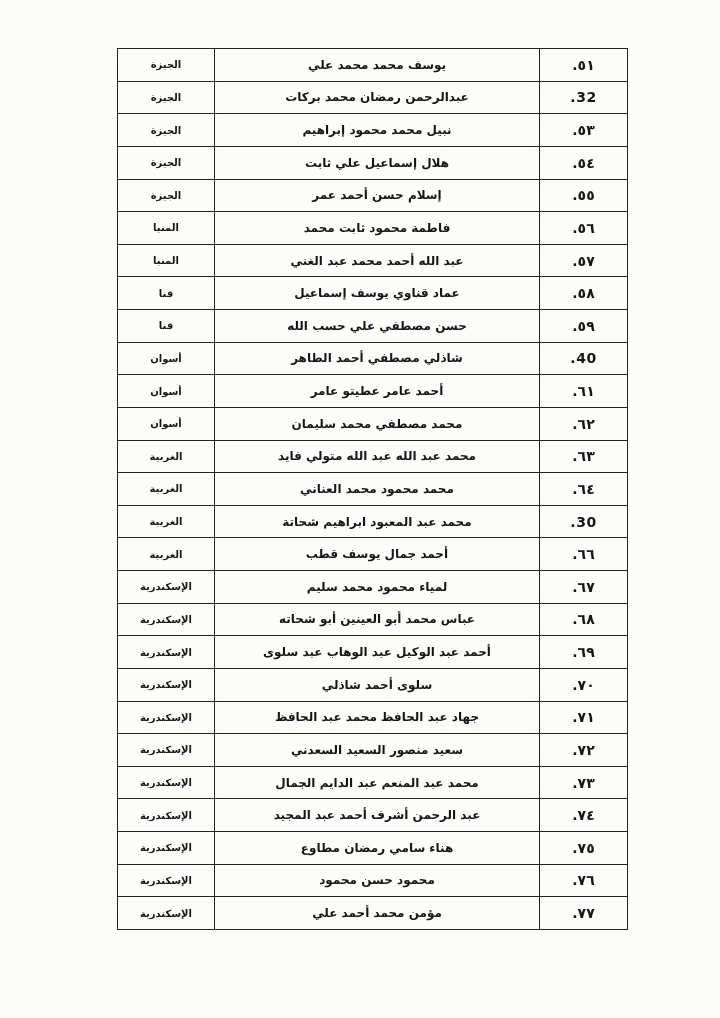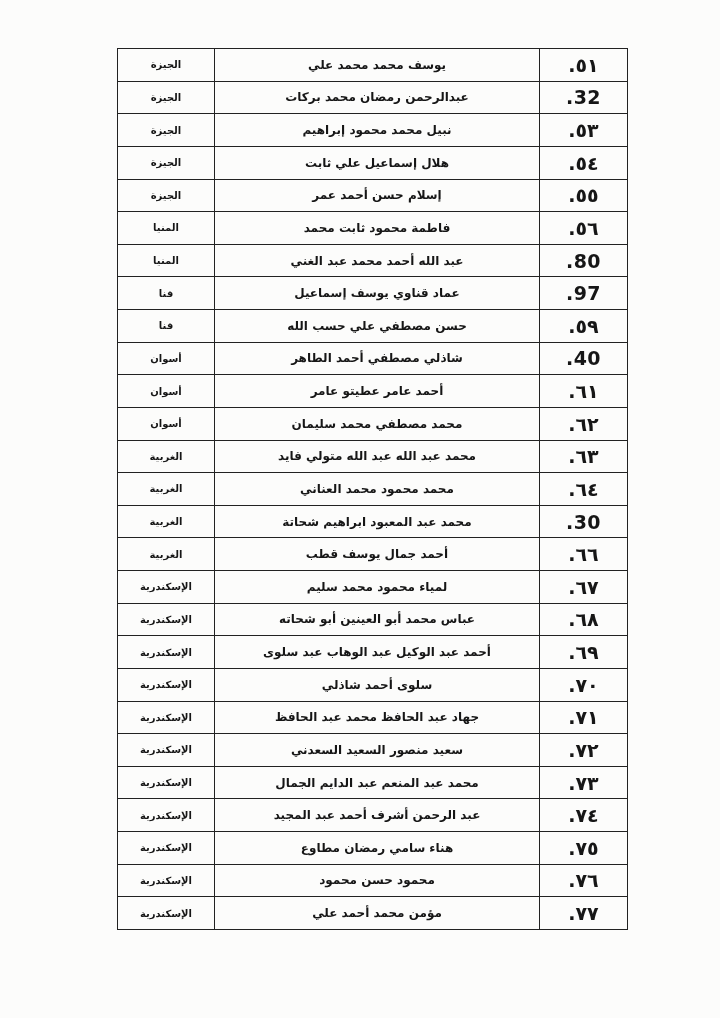--- a/index.html
+++ b/index.html
@@ -35,21 +35,21 @@
   table.roster td {
     border: 1px solid #222222;
     text-align: center;
     vertical-align: middle;
     padding: 0 4px;
     color: #161616;
     font-weight: bold;
     white-space: nowrap;
     overflow: hidden;
   }
-  td.num  { font-size: 19px; letter-spacing: 0.5px; }
+  td.num  { font-size: 14px; letter-spacing: 0.5px; }
   td.name { font-size: 12px; }
   td.gov  { font-size: 10px; }
 </style>
 </head>
 <body>
 
 <div class="page">
   <table class="roster" dir="rtl">
     <colgroup>
       <col class="c-num">
@@ -87,27 +87,27 @@
     <td class="gov">الجيزة</td>
   </tr>
 
   <tr>
     <td class="num">٥٦.</td>
     <td class="name">فاطمة محمود ثابت محمد</td>
     <td class="gov">المنيا</td>
   </tr>
 
   <tr>
-    <td class="num">80.</td>
+    <td class="num">٥٧.</td>
     <td class="name">عبد الله أحمد محمد عبد الغني</td>
     <td class="gov">المنيا</td>
   </tr>
 
   <tr>
-    <td class="num">97.</td>
+    <td class="num">٥٨.</td>
     <td class="name">عماد قناوي يوسف إسماعيل</td>
     <td class="gov">قنا</td>
   </tr>
 
   <tr>
     <td class="num">٥٩.</td>
     <td class="name">حسن مصطفي علي حسب الله</td>
     <td class="gov">قنا</td>
   </tr>
 

